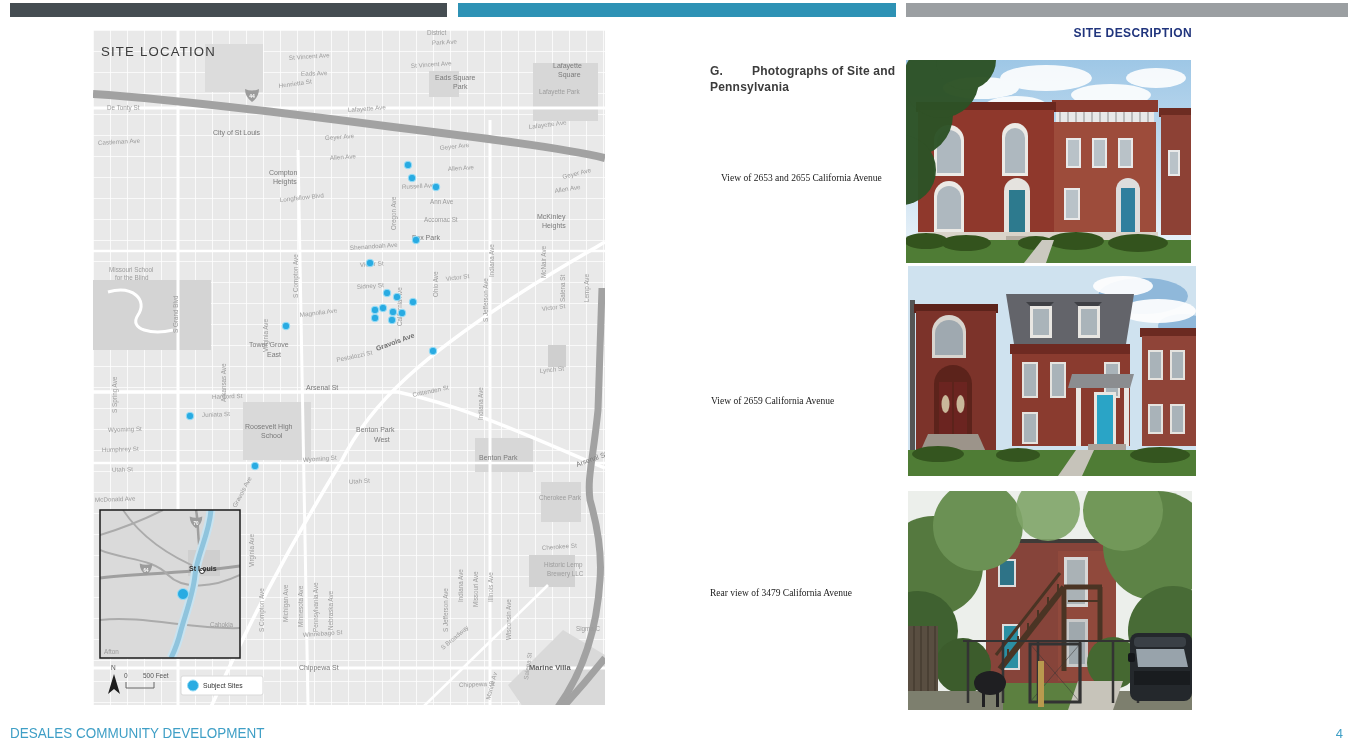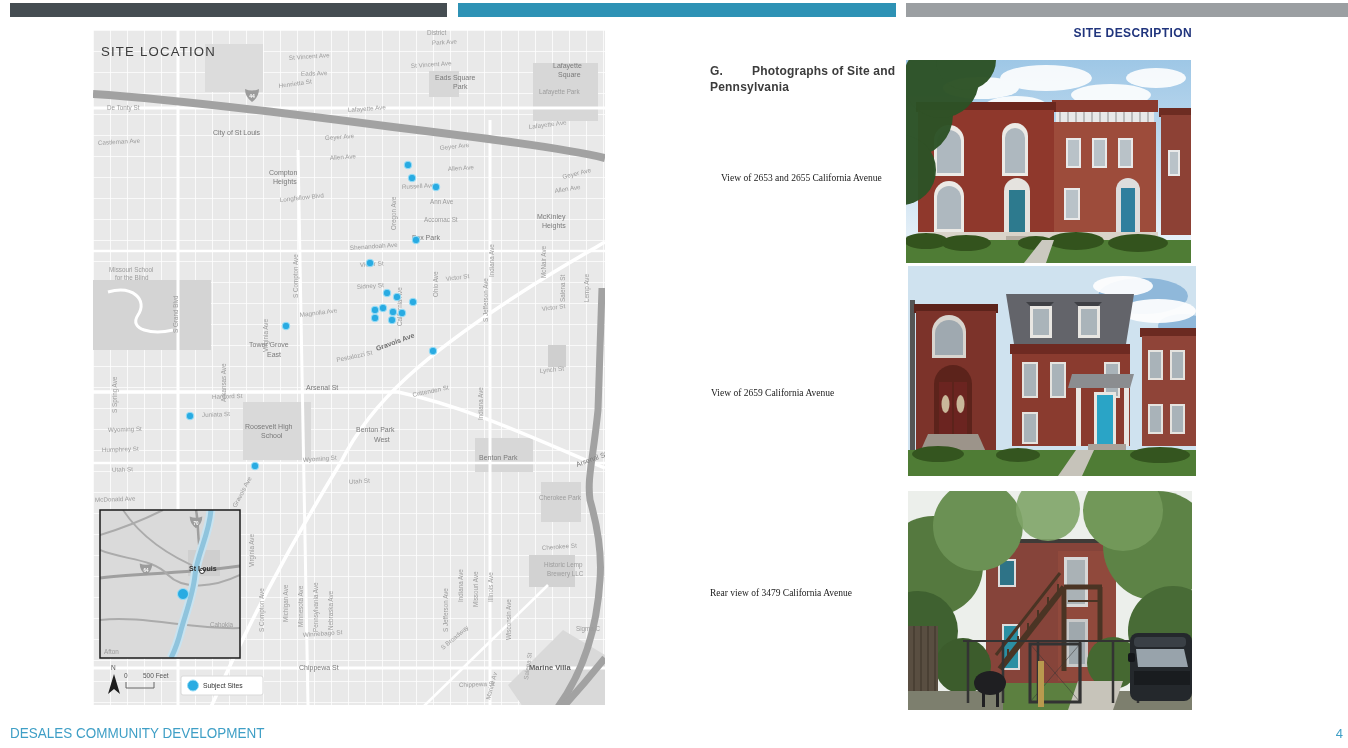--- a/index.html
+++ b/index.html
@@ -21,21 +21,21 @@
   .map-title{font-size:13.2px;fill:#3b3b3b;letter-spacing:1.2px;}
   .dot{fill:#29abe2;stroke:#9adef7;stroke-width:1;}
   .shieldtxt{font-size:5px;fill:#fff;font-weight:bold;text-anchor:middle;}
   .tiny{font-size:6.5px;fill:#555;}
   
   #heading{position:absolute;left:710px;top:64px;width:215px;font-size:12px;
      font-weight:bold;color:#3c3c3c;line-height:15.5px;letter-spacing:.2px;}
   #heading .gp{display:inline-block;width:42px;}
   .caption{position:absolute;font-family:"Liberation Serif",serif;font-size:9.5px;color:#1a1a1a;}
   #cap1{left:721px;top:173px;}
-  #cap2{left:711px;top:388px;}
+  #cap2{left:711px;top:396px;}
   #cap3{left:710px;top:588px;}
   .photo{position:absolute;display:block;}
   #photo1{left:906px;top:60px;width:285px;height:203px;}
   #photo2{left:908px;top:266px;width:288px;height:210px;}
   #photo3{left:908px;top:491px;width:284px;height:219px;}
   #footer-left{position:absolute;left:10px;top:725px;font-size:14.5px;color:#3f9fc6;
      transform:scaleX(.93);transform-origin:left center;white-space:nowrap;}
   #page-num{position:absolute;right:5px;top:726px;font-size:13px;color:#3f9fc6;}
 </style>
 </head>

